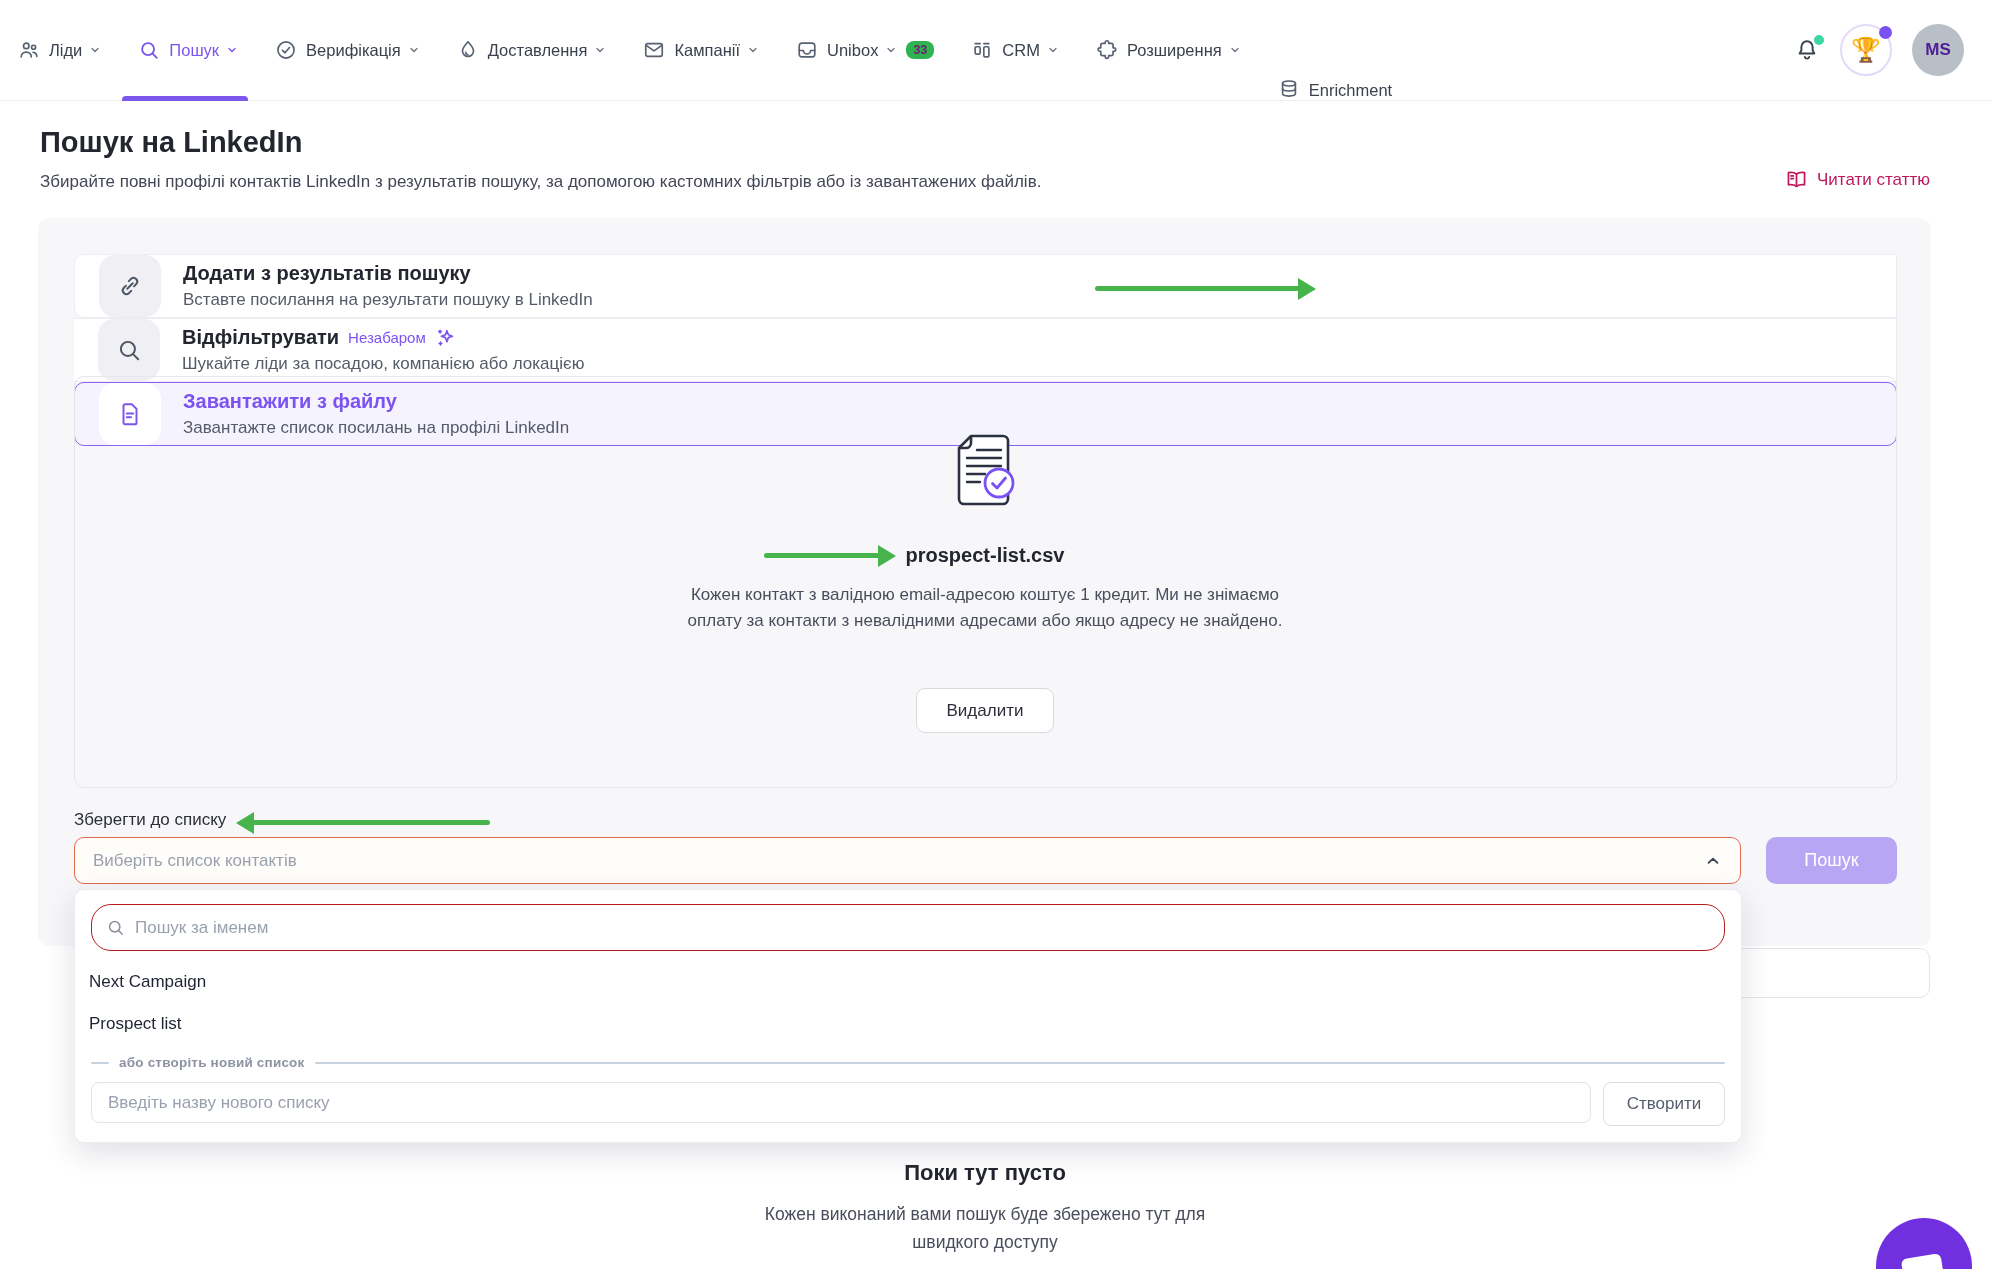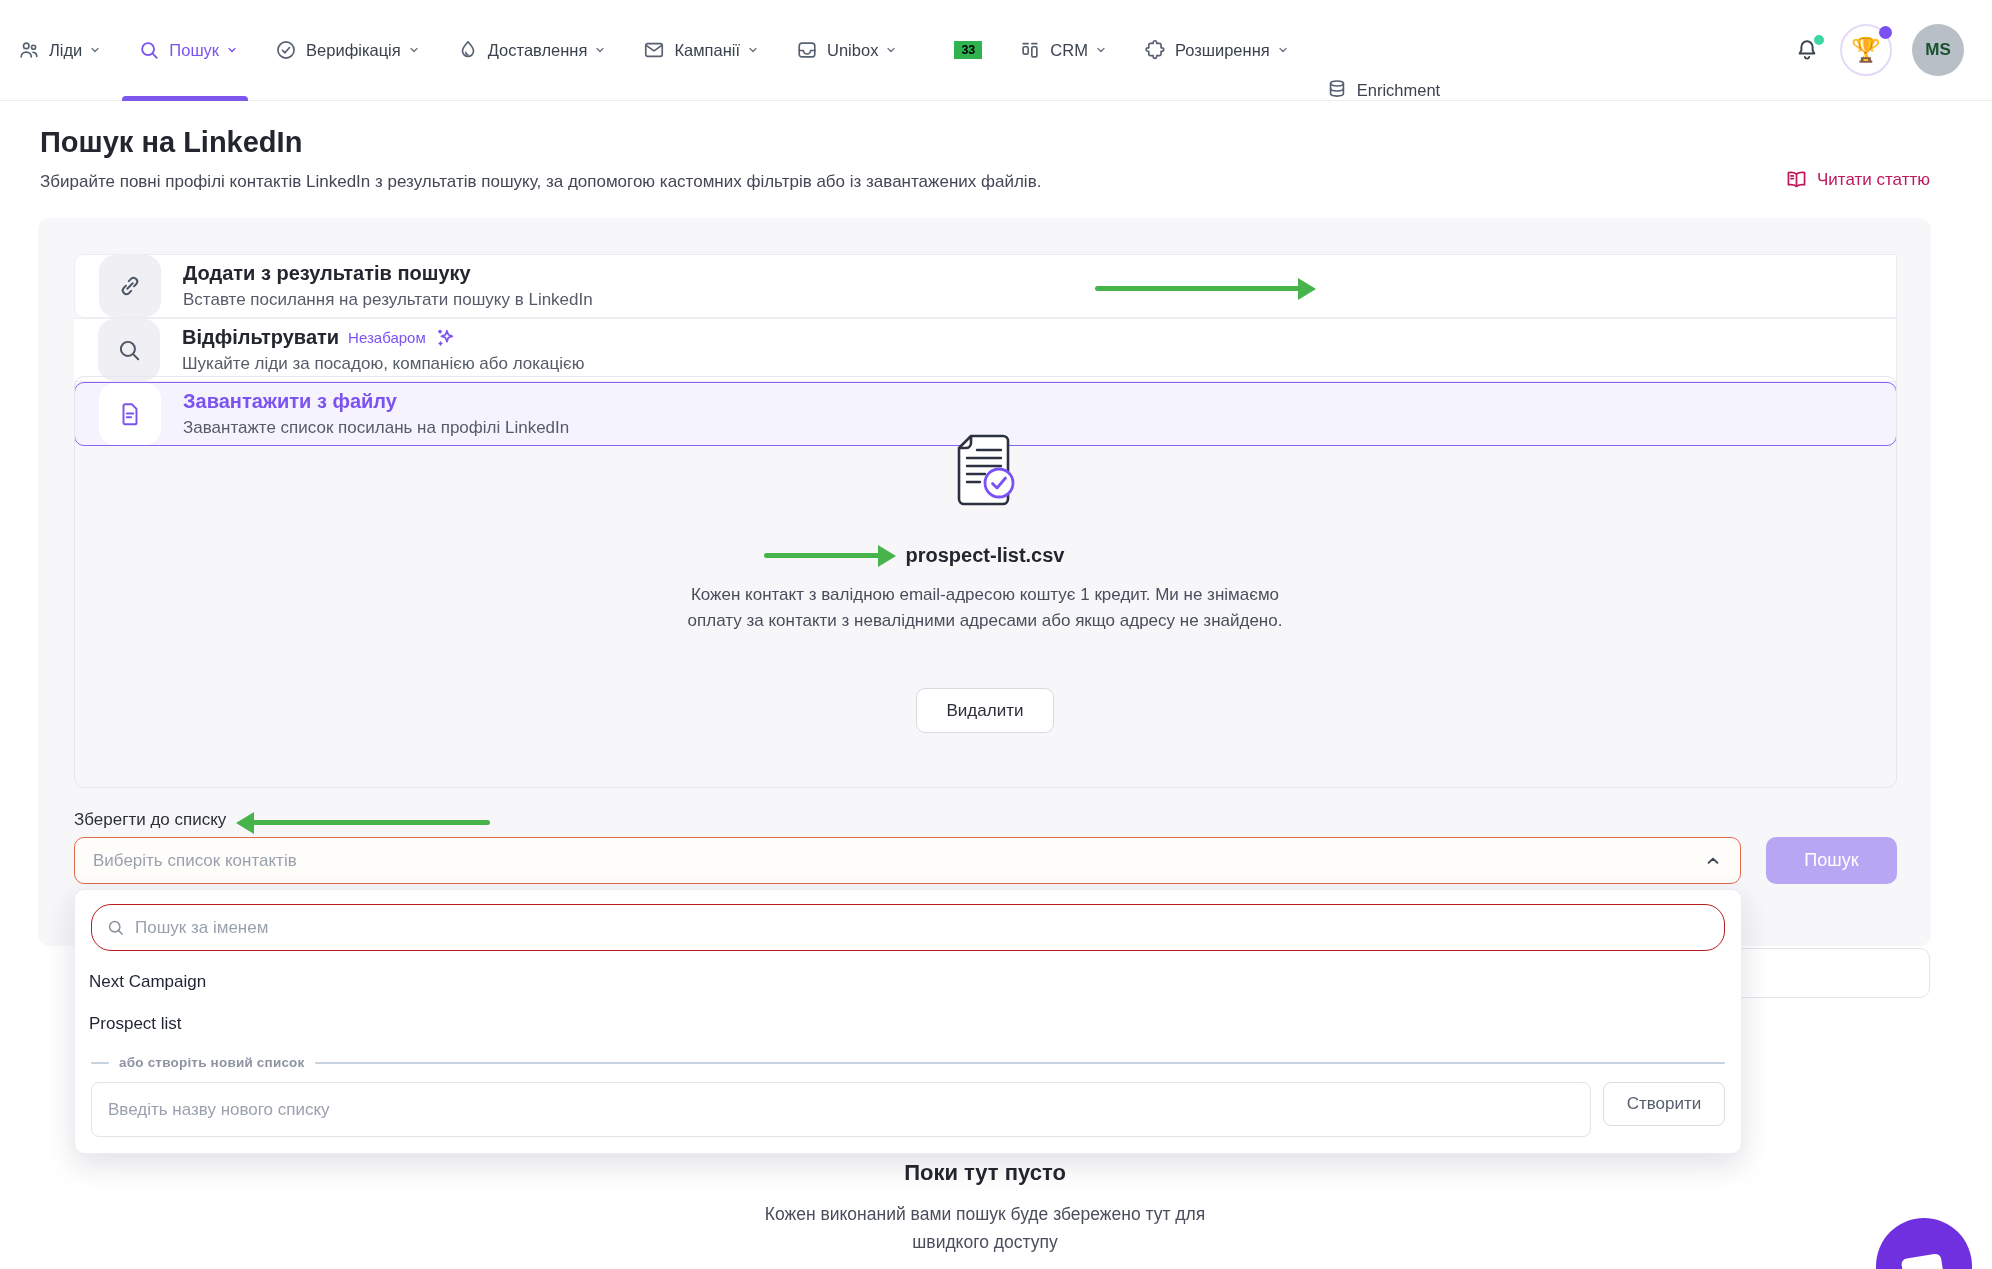--- a/index.html
+++ b/index.html
@@ -32,42 +32,42 @@
   .nav-item .nicon { color:#566070; }
   .nav-item.active { color:#7c52f0; }
   .nav-item.active .nicon { color:#7c52f0; }
   .nav-item .chev { color:#6b7380; margin-left:-2px; }
   .nav-item.active .chev { color:#7c52f0; }
   .nav-underline {
     position:absolute; bottom:-1px; left:-16px; right:-10px; height:5px;
     background:#7c57eb; border-radius:4px 4px 0 0;
   }
   .nav-badge {
-    background:#2eb350; color:#000000; font-size:12.5px; font-weight:bold;
-    border-radius:0; padding:3px 7px; line-height:1;margin-left:48px;
+    background:#2eb350; color:#701a75; font-size:12.5px; font-weight:bold;
+    border-radius:8px; padding:3px 7px; line-height:1;
   }
   .nav-right { margin-left:auto; display:flex; align-items:center; gap:20px; }
   .bell-wrap { position:relative; color:#39424e; cursor:pointer; }
   .bell-dot {
     position:absolute; top:-4px; right:-6px; width:14px; height:14px;
     border-radius:50%; background:#3ed6a4; border:2px solid #fff;
   }
   .trophy {
     position:relative; width:52px; height:52px; border-radius:50%;
     border:2px solid #e4daf8; background:#fff;
     display:flex; align-items:center; justify-content:center;
     font-size:24px; cursor:pointer;
   }
   .trophy-dot {
     position:absolute; top:0px; right:-2px; width:13px; height:13px;
     border-radius:50%; background:#7a52f4;
   }
   .avatar {
     width:52px; height:52px; border-radius:50%; background:#b9bfc6;
-    color:#14532d; font-size:17px; font-weight:bold;
+    color:#4c1d95; font-size:17px; font-weight:bold;
     display:flex; align-items:center; justify-content:center; cursor:pointer;text-align:center;
   }
 
   
   .page-title { position:absolute; left:40px; top:126px; font-size:29px; font-weight:bold; color:#23262e; }
   .page-subtitle { position:absolute; left:40px; top:172px; font-size:17px; color:#434756; }
   .read-article {
     position:absolute; top:168px; right:62px;
     display:flex; align-items:center; gap:9px;
     color:#be185d; font-size:17px; cursor:pointer;
@@ -176,21 +176,21 @@
   }
   .dd-search input::placeholder { color:#9aa1ae; }
   .dd-item { padding:11px 14px; font-size:17px; color:#1f2433; cursor:pointer; }
   .dd-divider { display:flex; align-items:center; gap:10px; margin:10px 16px 12px; }
   .dd-divider .seg { height:2px; background:#c8d1e0; border-radius:1px; }
   .dd-divider .seg.short { width:18px; }
   .dd-divider .seg.long { flex:1; }
   .dd-divider .dd-div-label { font-size:13.5px; font-weight:bold; color:#8e93a4; letter-spacing:.2px; }
   .dd-create { display:flex; gap:12px; margin:0 16px; }
   .dd-create input {
-    flex:1; height:55px; border:1px solid #e3e3e9; border-radius:8px;
+    flex:1; height:41px; border:1px solid #e3e3e9; border-radius:8px;
     padding:0 16px; font-size:17px; color:#39424e; outline:none;
     font-family:"Liberation Sans", sans-serif;
   }
   .dd-create input::placeholder { color:#9aa1ae; }
   .create-btn {
     width:122px; height:44px; background:#fff; border:1px solid #dcdce3;
     border-radius:8px; font-size:17px; color:#565d6d; cursor:pointer;
     font-family:"Liberation Sans", sans-serif;
   }
 

